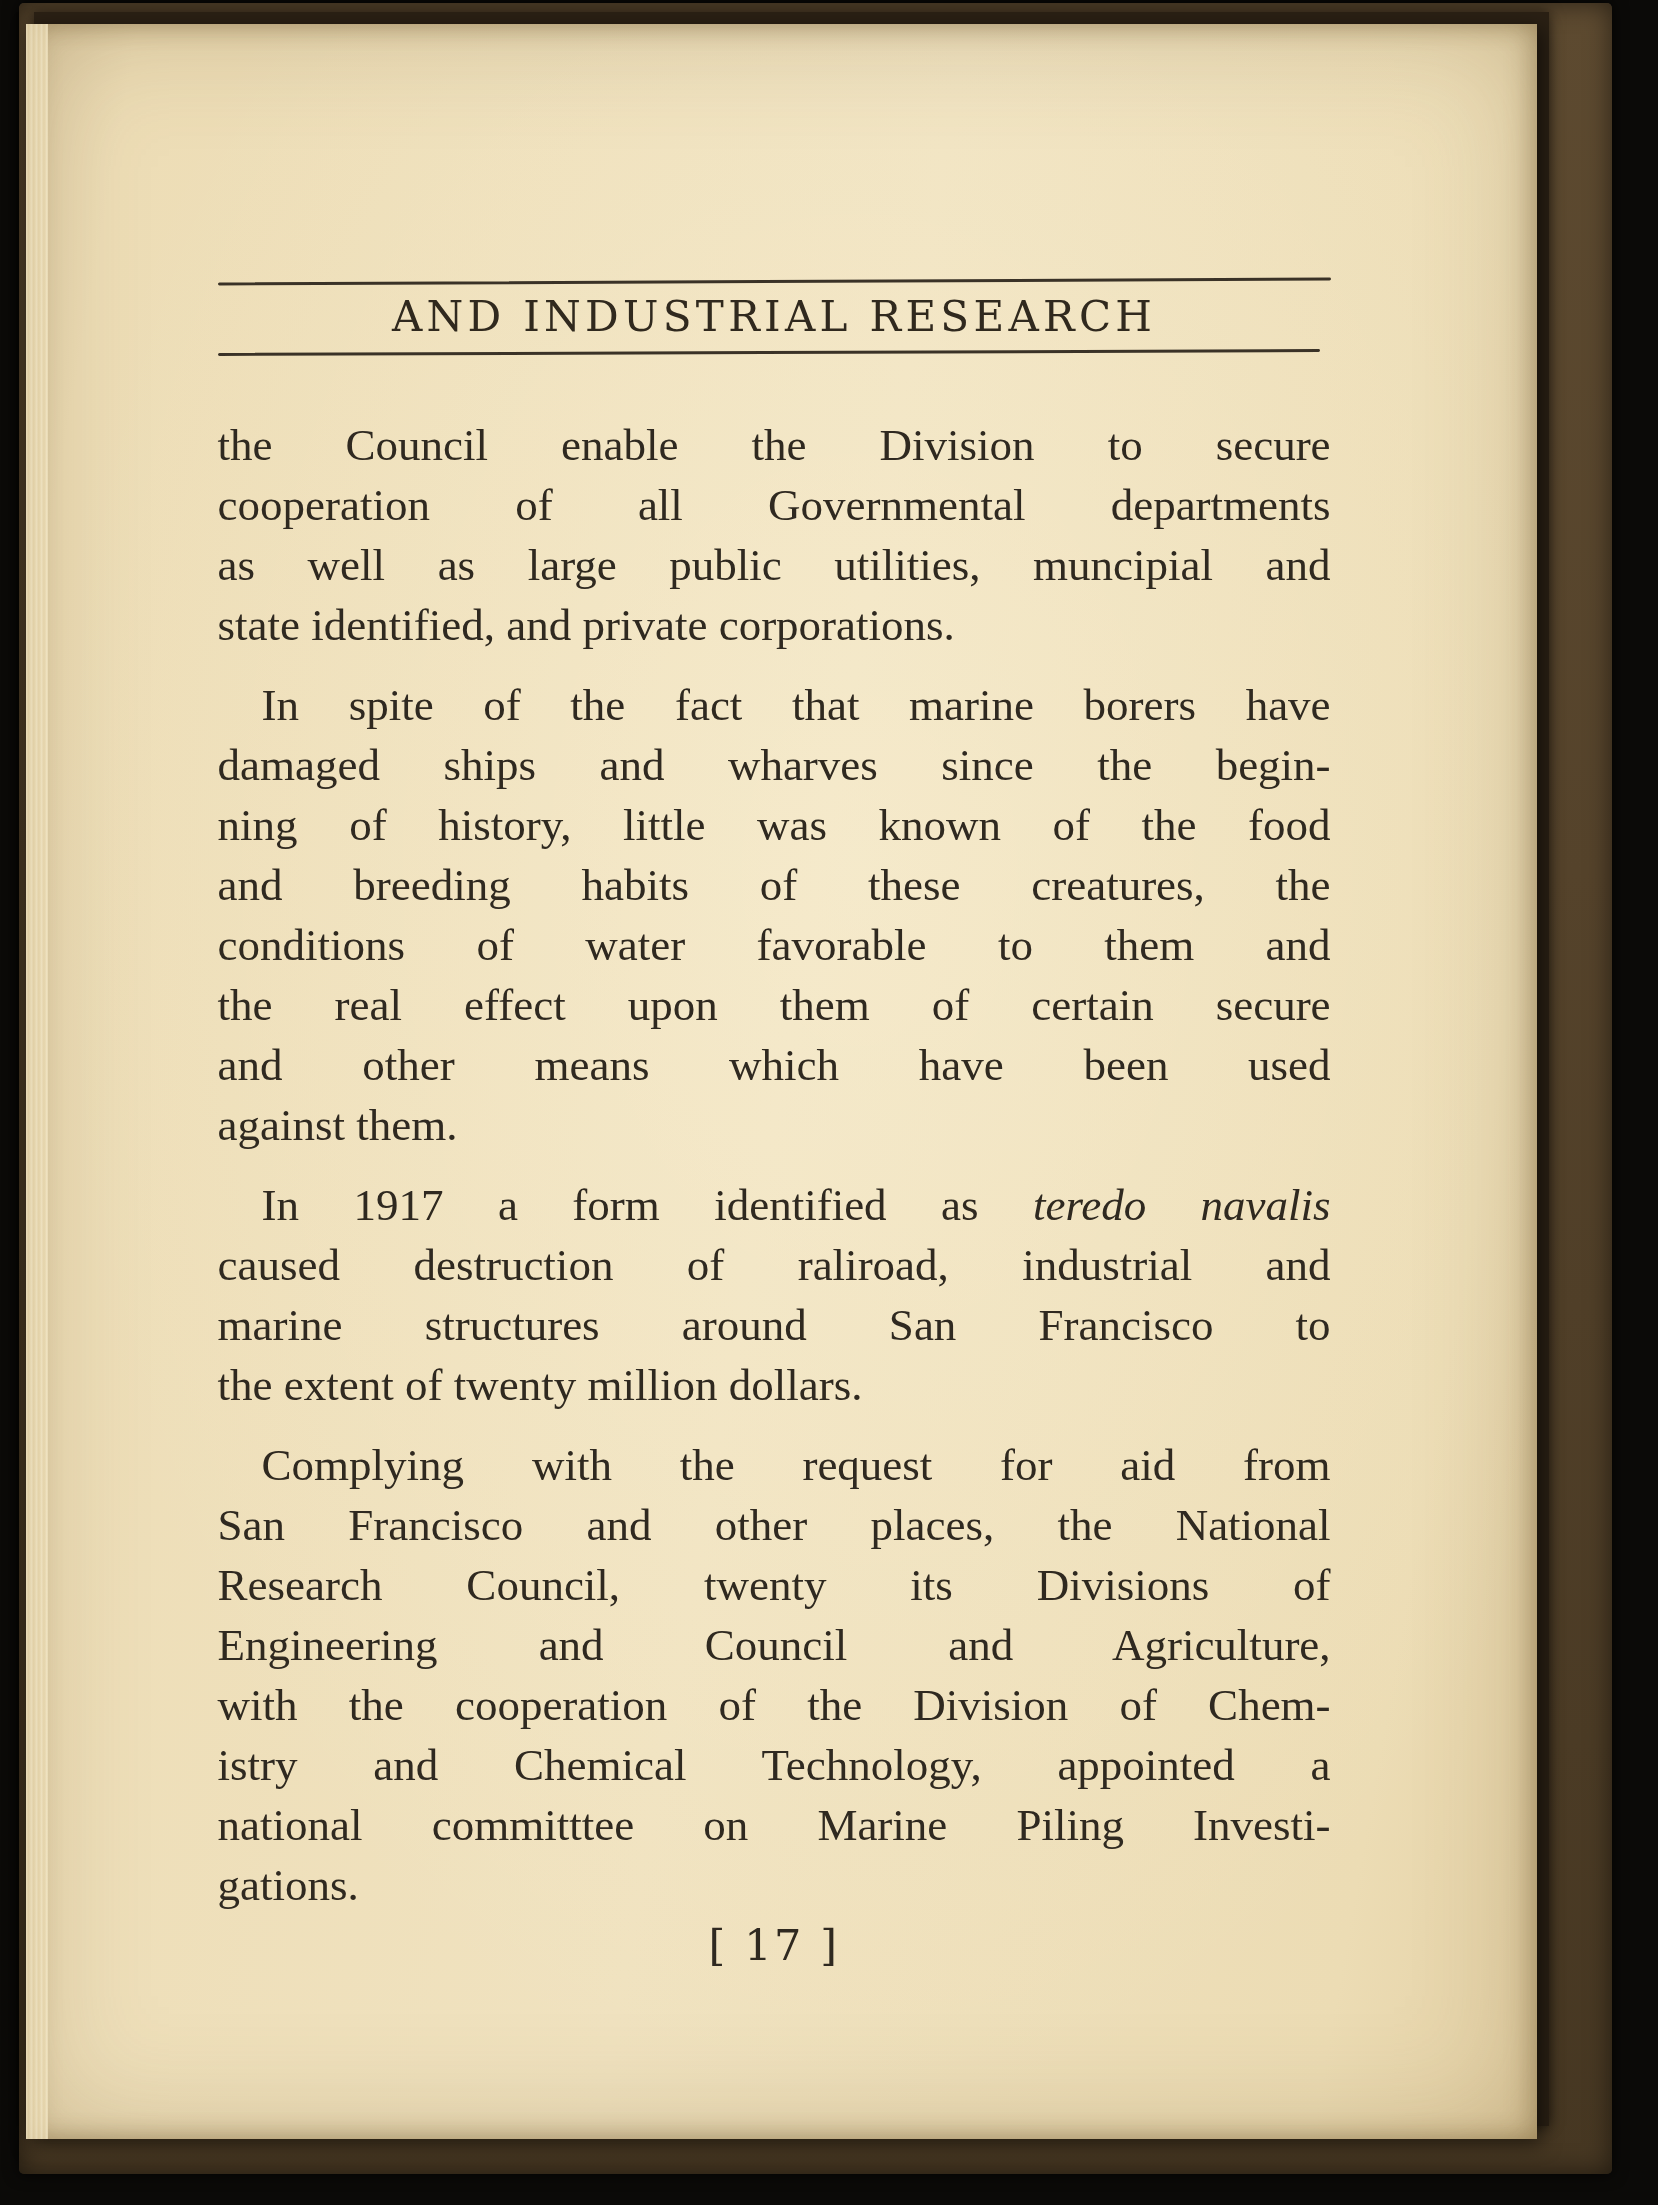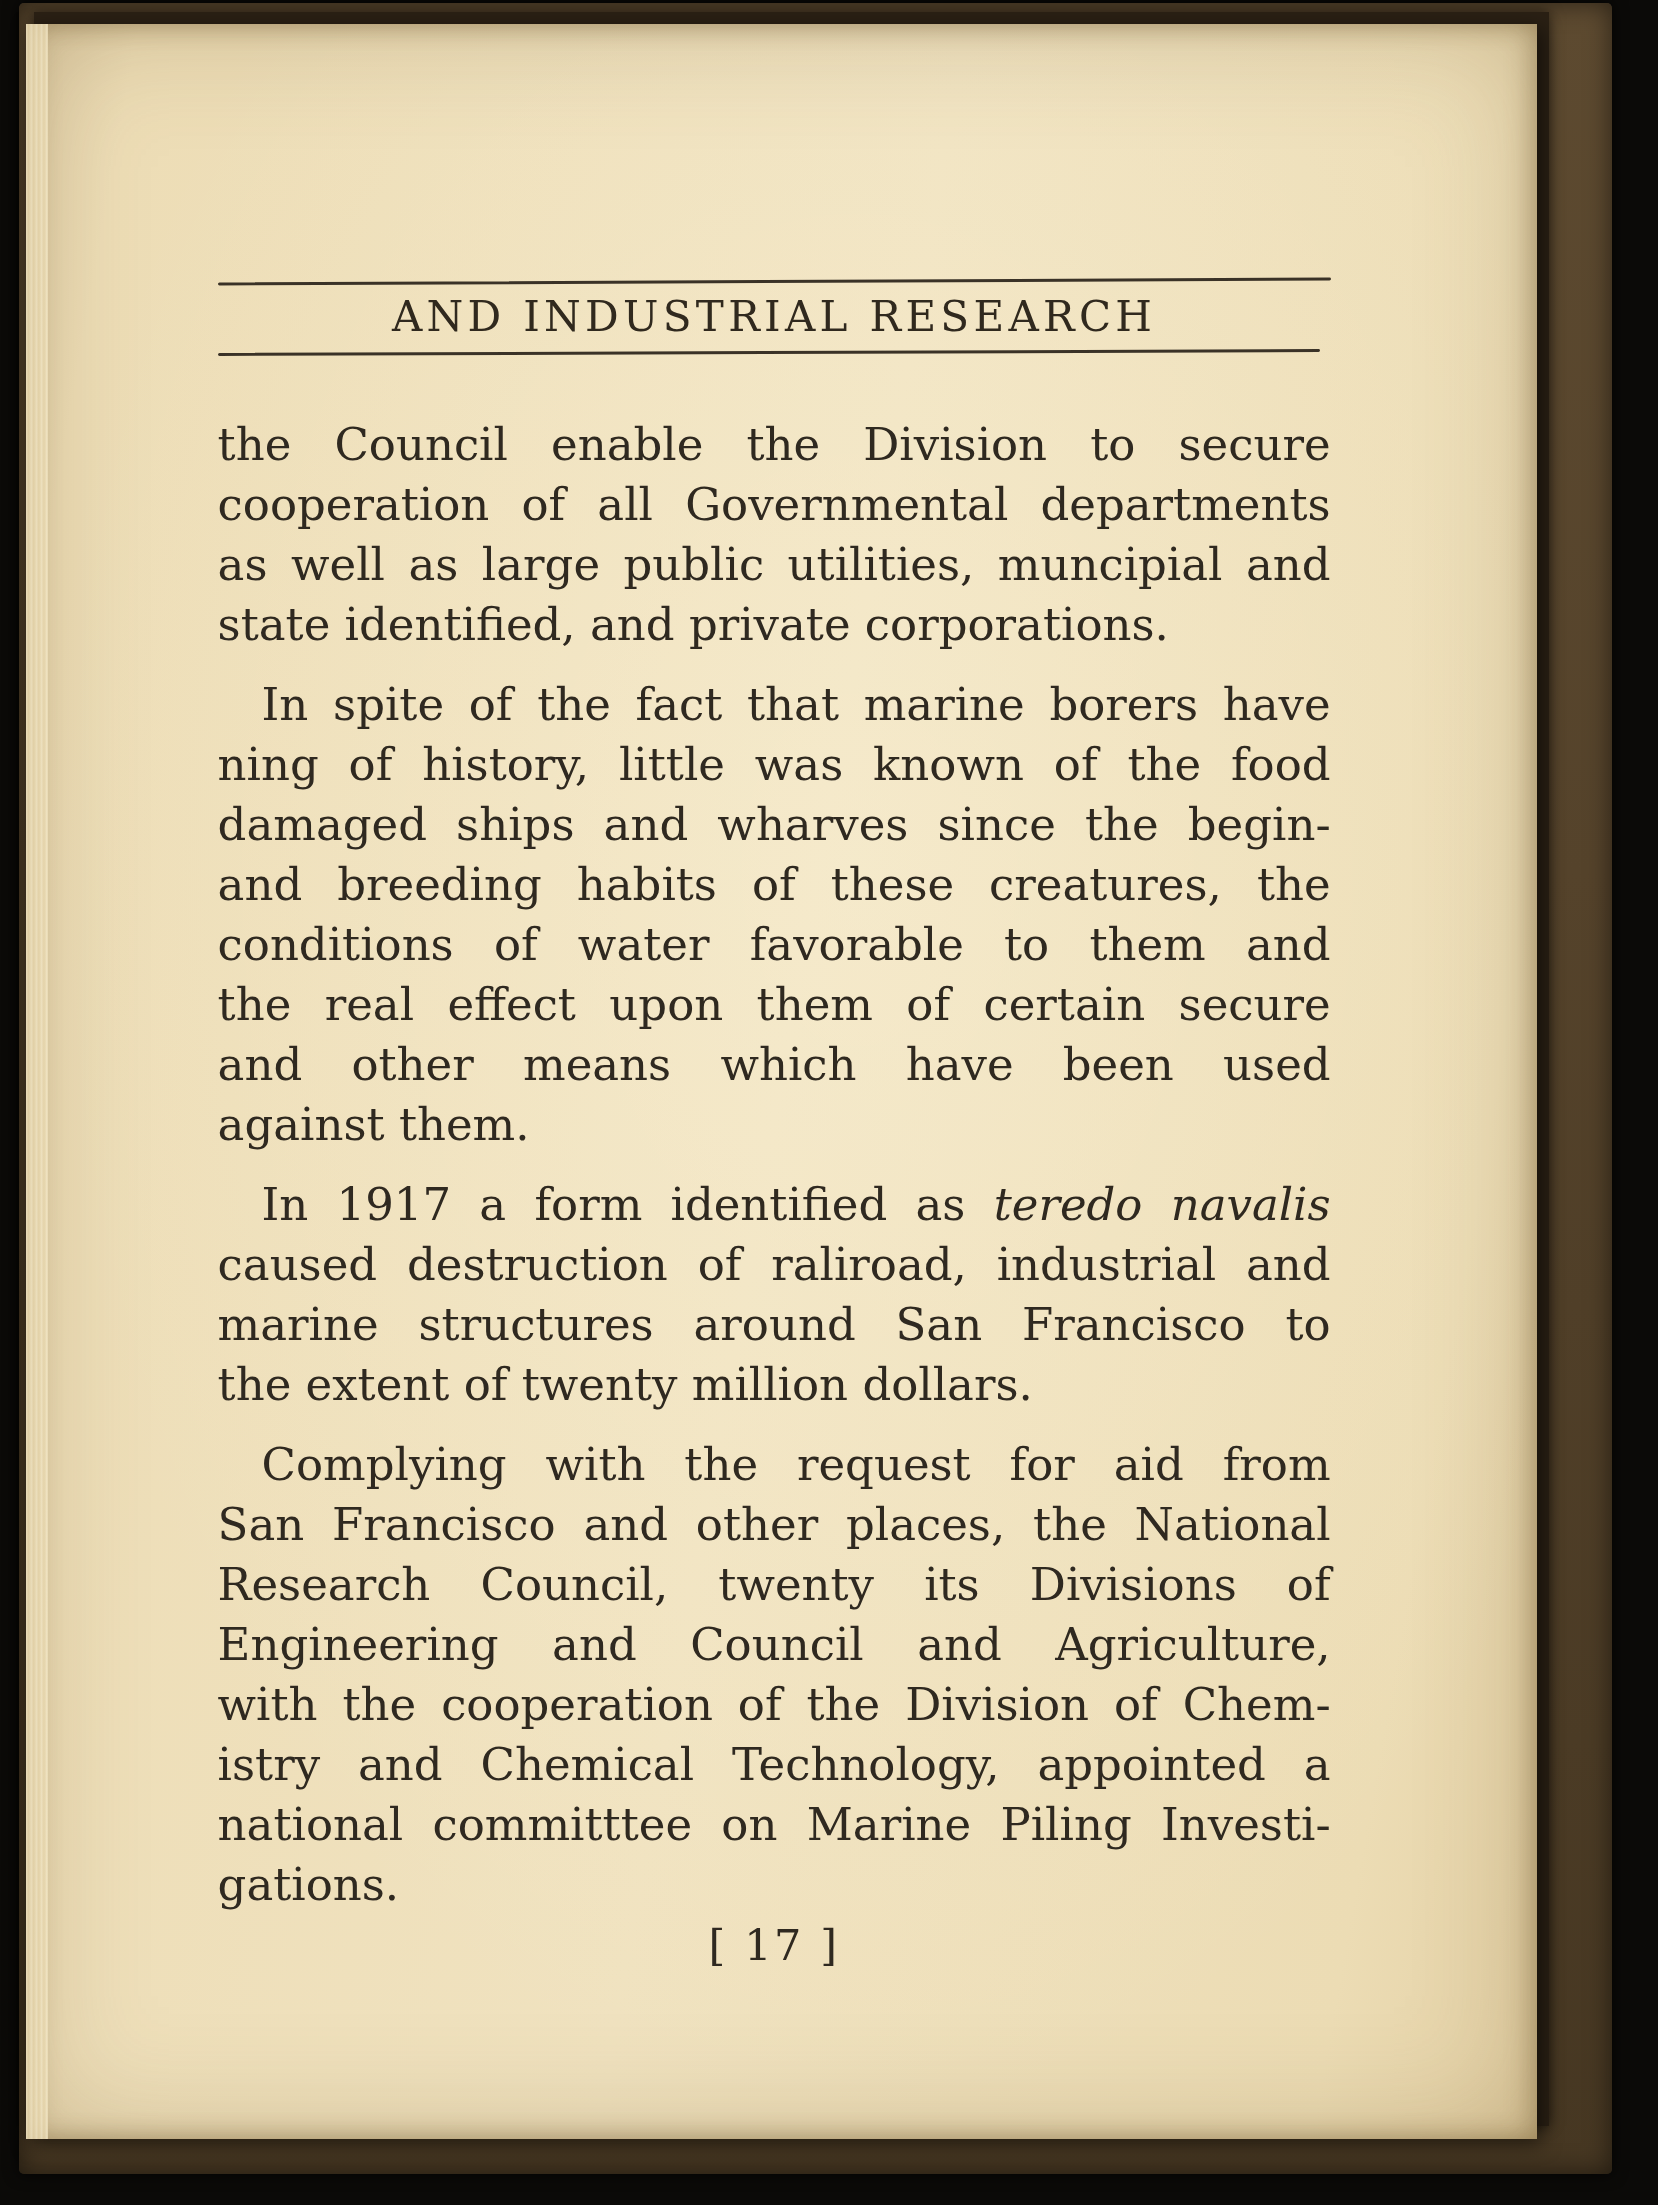--- a/index.html
+++ b/index.html
@@ -85,20 +85,21 @@
     font-size: 42px;
     letter-spacing: 4.3px;
     color: #30291e;
     white-space: nowrap;
   }
   .body-text {
     margin-top: 61px;
     font-size: 45px;
     line-height: 60px;
     color: #2f2920;
+    font-family: Liberation Serif, serif;
   }
   .paragraph { margin: 0; }
   .paragraph + .paragraph { margin-top: 20px; }
   .line {
     display: block;
     text-align: justify;
     text-align-last: justify;
   }
   .line.last { text-align-last: left; }
   .line.first { text-indent: 44px; }
@@ -128,22 +129,22 @@
       </div>
       <div class="body-text">
           <div class="paragraph">
             <div class="line"><span>the Council enable the Division to secure</span></div>
             <div class="line"><span>cooperation of all Governmental departments</span></div>
             <div class="line"><span>as well as large public utilities, muncipial and</span></div>
             <div class="line last"><span>state identified, and private corporations.</span></div>
           </div>
           <div class="paragraph">
             <div class="line first"><span>In spite of the fact that marine borers have</span></div>
+            <div class="line"><span>damaged ships and wharves since the begin-</span></div>
             <div class="line"><span>ning of history, little was known of the food</span></div>
-            <div class="line"><span>damaged ships and wharves since the begin-</span></div>
             <div class="line"><span>and breeding habits of these creatures, the</span></div>
             <div class="line"><span>conditions of water favorable to them and</span></div>
             <div class="line"><span>the real effect upon them of certain secure</span></div>
             <div class="line"><span>and other means which have been used</span></div>
             <div class="line last"><span>against them.</span></div>
           </div>
           <div class="paragraph">
             <div class="line first"><span>In 1917 a form identified as </span><span class="italic">teredo navalis</span></div>
             <div class="line"><span>caused destruction of raliroad, industrial and</span></div>
             <div class="line"><span>marine structures around San Francisco to</span></div>

